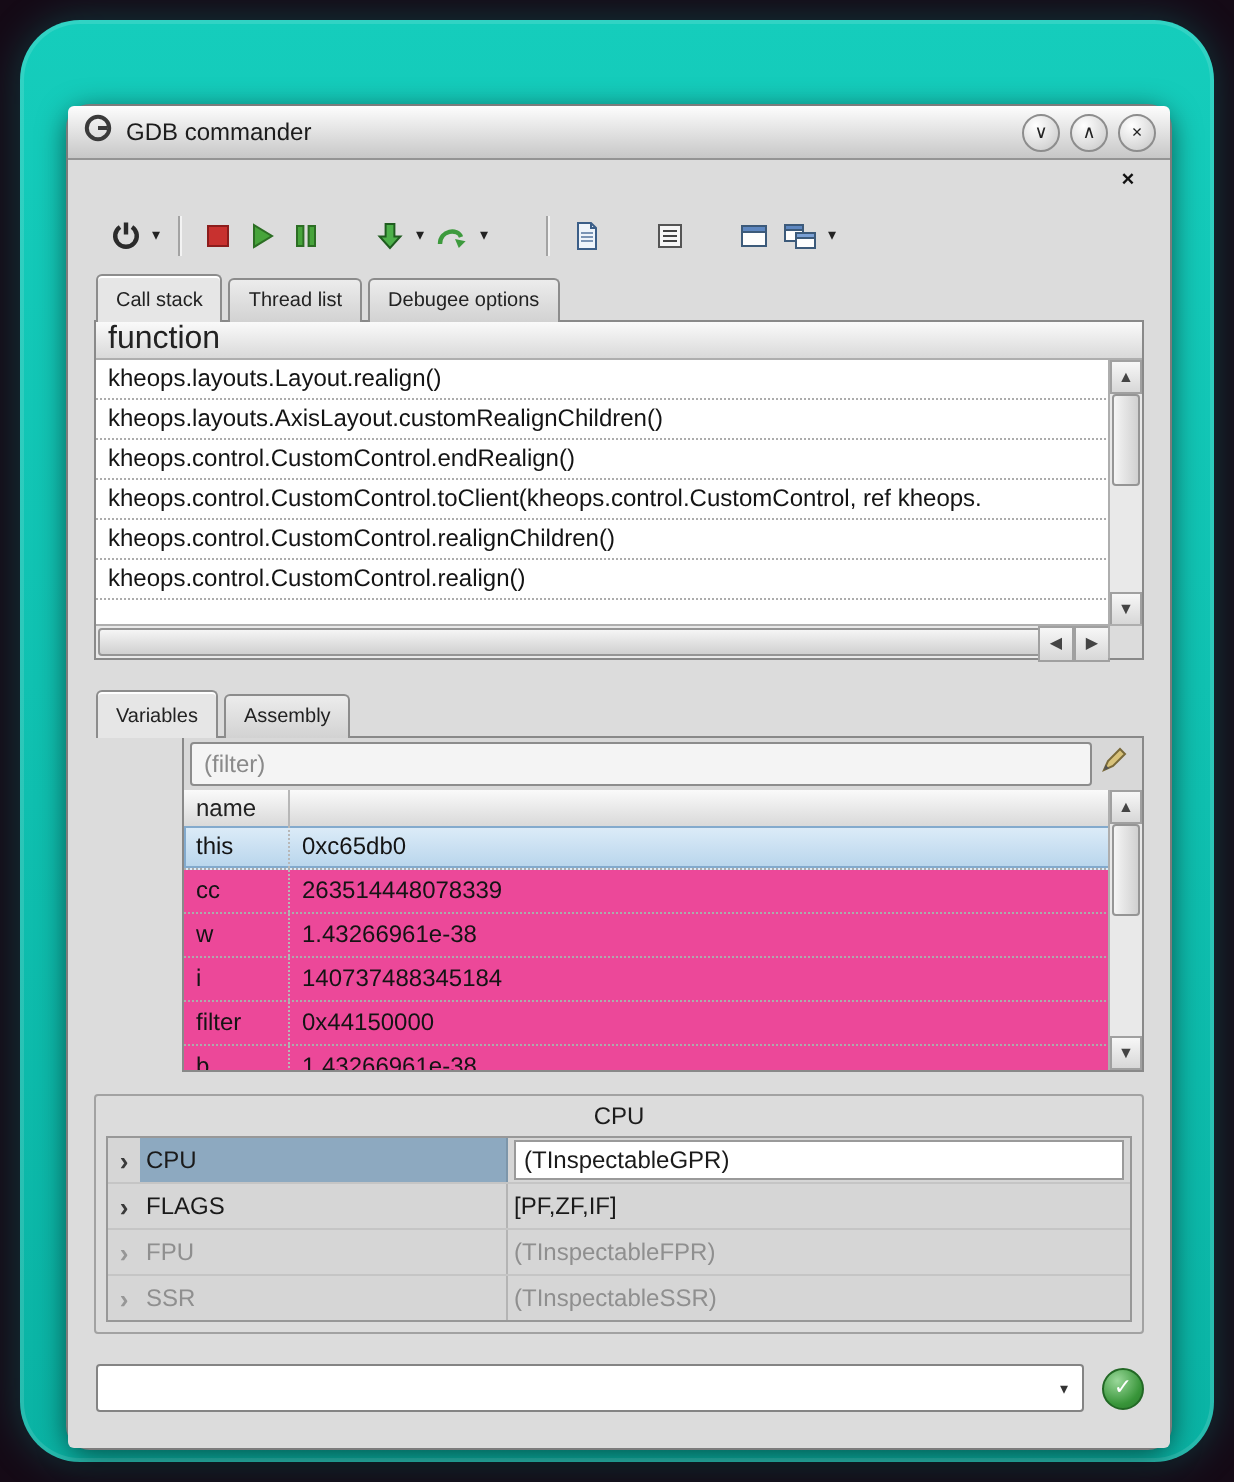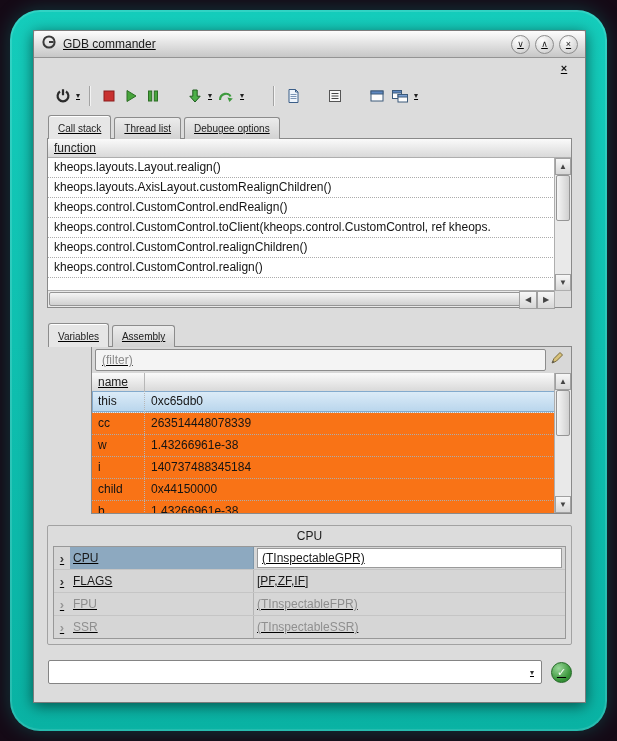--- a/index.html
+++ b/index.html
@@ -9,24 +9,24 @@
     font-family:"Liberation Sans","DejaVu Sans",sans-serif;
     -webkit-font-smoothing:antialiased;
   }
   .teal-frame{
     position:absolute;left:10px;top:10px;width:597px;height:721px;
     border-radius:30px;
     background:linear-gradient(180deg,#15cdbc,#0ab3a4);
     box-shadow:inset 0 0 0 2px rgba(255,255,255,.12), 0 0 20px rgba(0,205,185,.25);
   }
   .window{
-    position:absolute;left:23px;top:20px;width:551px;height:671px;
-    background:#dcdcdc;border:1px solid #7c7c7c;border-radius:0;
+    position:absolute;left:23px;top:42px;width:551px;height:671px;
+    background:#dcdcdc;border:1px solid #7c7c7c;border-radius:12px;
     box-shadow:0 3px 14px rgba(0,0,0,.55);
-    display:flex;flex-direction:column;text-decoration:underline;
+    display:flex;flex-direction:column;
   }
   
   .titlebar{
     flex:none;height:26px;display:flex;align-items:center;gap:6px;padding:0 7px;
     background:linear-gradient(#fdfdfd,#c7c7c7);
     border-bottom:1px solid #949494;border-radius:3px 3px 0 0;
   }
   .title{font-size:12px;color:#1c1c1c;}
   .tb-buttons{margin-left:auto;display:flex;gap:5px;}
   .tb-btn{
@@ -55,21 +55,21 @@
     font-size:10px;color:#222;height:15px;line-height:15px;
     background:linear-gradient(#ececec,#d2d2d2);
     border:1px solid #8c8c8c;border-bottom:none;border-radius:3px 3px 0 0;
     padding:3px 9px;margin-right:3px;position:relative;top:1px;text-align:right;
   }
   .tab.active{background:#e6e6e6;padding-top:5px;box-shadow:inset 0 1px 0 #fff;z-index:3;}
   
   .panel{border:1px solid #898989;background:#fff;position:relative;z-index:1;flex:none;}
   #callstack-panel{height:168px;}
   .cs-header{
-    height:18px;line-height:18px;font-size:12px;color:#222;padding-left:6px;
+    height:18px;line-height:18px;font-size:16px;color:#222;padding-left:6px;
     background:linear-gradient(#fafafa,#d9d9d9);border-bottom:1px solid #aeaeae;
   }
   .cs-rows{position:absolute;left:0;top:19px;right:16px;bottom:16px;overflow:hidden;background:#fff;}
   .cs-row{
     height:19px;line-height:18px;font-size:12px;color:#141414;padding-left:6px;
     border-bottom:1px dotted #acacac;white-space:nowrap;overflow:hidden;
   }
   
   .vscroll{position:absolute;right:0;width:16px;background:#e9e9e9;border-left:1px solid #aeaeae;}
   #callstack-panel .vscroll{top:19px;bottom:16px;}
@@ -111,21 +111,21 @@
     padding:0 6px;outline:none;min-width:0;
   }
   .filter-input::placeholder{color:#8a8a8a;}
   .filter-icon-wrap{width:22px;display:flex;justify-content:center;}
   .vt-header{
     display:flex;height:18px;margin-right:16px;font-size:12px;color:#222;
     background:linear-gradient(#fafafa,#d9d9d9);border-bottom:1px solid #aeaeae;flex-direction:column;
   }
   .vt-header .c-name{width:46px;padding-left:6px;border-right:1px solid #b7b7b7;line-height:18px;}
   .vt-header .c-value{flex:1;padding-left:6px;line-height:18px;}
-  .vt-rows{position:absolute;left:0;top:44px;right:16px;bottom:0;overflow:hidden;background:#f97316;}
+  .vt-rows{position:absolute;left:0;top:44px;right:16px;bottom:0;overflow:hidden;background:#ec4899;}
   .vt-row{display:flex;height:21px;border-bottom:1px dotted #acacac;font-size:12px;color:#141414;}
   .vt-row .c-name{width:46px;padding-left:6px;border-right:1px dotted #b7b7b7;line-height:20px;overflow:hidden;}
   .vt-row .c-value{flex:1;padding-left:6px;line-height:20px;white-space:nowrap;overflow:hidden;}
   .vt-row.selected{
     background:linear-gradient(#ddecf8,#b8d5ec);
     box-shadow:inset 0 0 0 1px #83aacd;
   }
   
   .cpu-box{
     flex:none;margin-top:11px;position:relative;
@@ -355,21 +355,21 @@
           </div>
           <div class="vt-row">
             <span class="c-name">w</span>
             <span class="c-value">1.43266961e-38</span>
           </div>
           <div class="vt-row">
             <span class="c-name">i</span>
             <span class="c-value">140737488345184</span>
           </div>
           <div class="vt-row">
-            <span class="c-name">child</span>
+            <span class="c-name">filter</span>
             <span class="c-value">0x44150000</span>
           </div>
           <div class="vt-row">
             <span class="c-name">b</span>
             <span class="c-value">1.43266961e-38</span>
           </div>
         </div>
         <div class="vscroll">
           <span class="sbtn up">▲</span>
           <span class="vthumb"></span>

